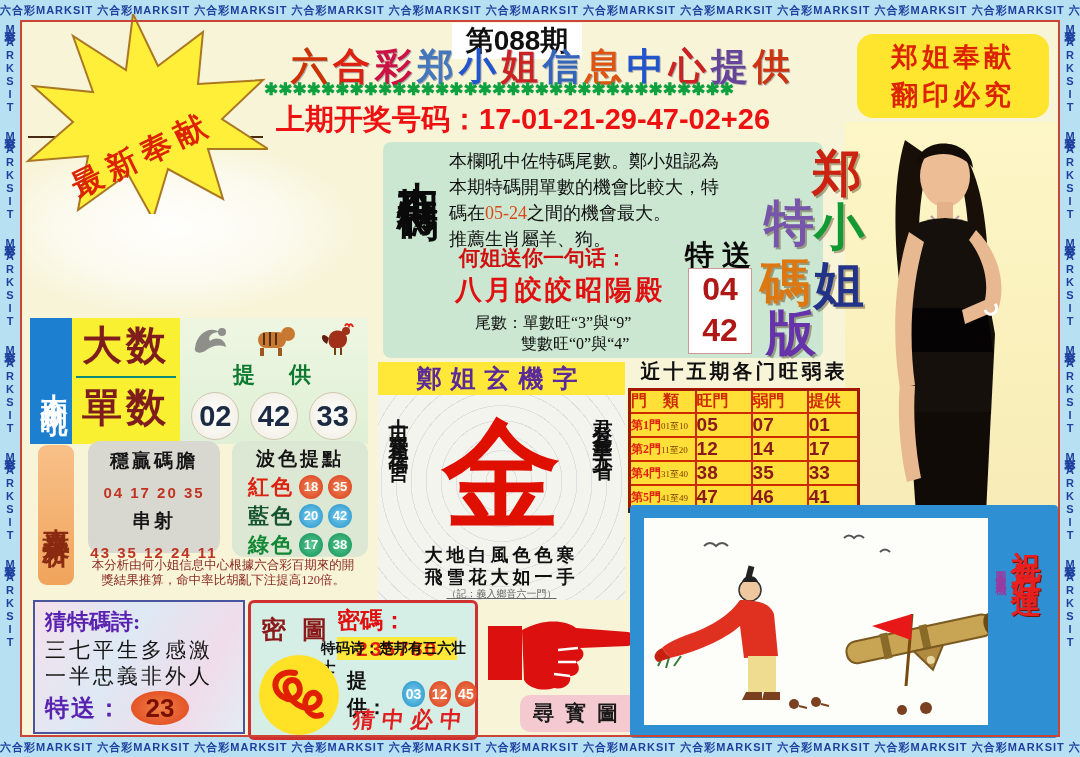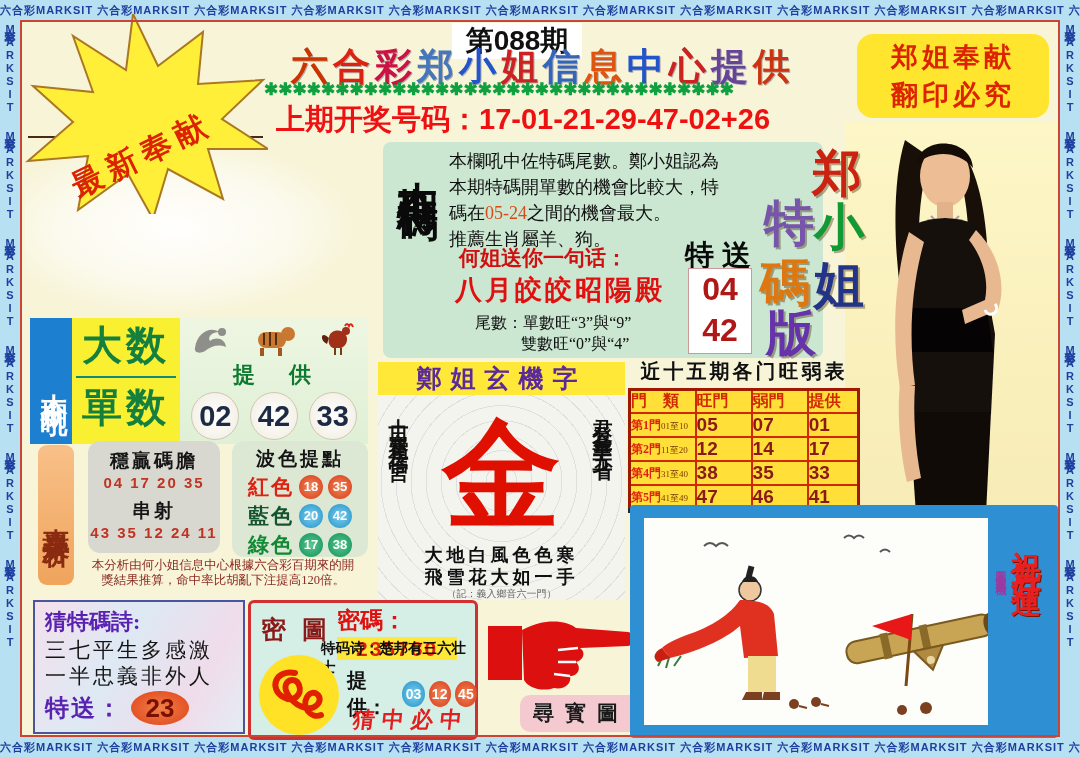--- a/index.html
+++ b/index.html
@@ -60,39 +60,39 @@
   .bc1{left:764px;top:190px;color:#7755aa;}
   .bc2{left:814px;top:194px;color:#119933;}
   .bc3{left:760px;top:250px;color:#dd7711;}
   .bc4{left:814px;top:252px;color:#223388;}
   .bc5{left:766px;top:300px;color:#6633aa;}
   
   .bigsmall{position:absolute;left:30px;top:318px;width:338px;height:126px;display:flex;}
   .bs-side{width:42px;background:#1c7fd0;color:#fff;writing-mode:vertical-rl;text-orientation:upright;
            font:bold 27px "Liberation Serif",serif;letter-spacing:8px;text-align:center;padding-top:6px;box-sizing:border-box;}
   .bs-yellow{width:108px;background:#faf032;text-align:center;}
-  .bs-word{font:bold 40px "Liberation Serif",serif;color:#15803d;letter-spacing:4px;line-height:56px;}
+  .bs-word{font:bold 40px "Liberation Serif",serif;color:#7f1d1d;letter-spacing:4px;line-height:56px;}
   .bs-div{width:92%;margin:2px auto;border-top:2px solid #0e8a78;}
   .bs-green{flex:1;background:linear-gradient(180deg,#eef6e2,#dff0d6);}
   .bs-animals{display:flex;justify-content:space-around;padding-top:2px;height:40px;}
   .bs-provide{color:#0e7a30;font:bold 22px "Liberation Serif",serif;text-align:center;letter-spacing:34px;padding-left:30px;}
   .bs-nums{display:flex;justify-content:space-around;padding:2px 6px 0 6px;}
   .wcirc{width:46px;height:46px;border-radius:50%;background:radial-gradient(#ffffff,#efecdf);
          border:1px solid #cfc8b0;font:bold 29px "Liberation Sans",sans-serif;color:#1c2a44;
          text-align:center;line-height:46px;}
   
   .analysis{position:absolute;left:30px;top:441px;width:338px;height:148px;}
   .an-side{position:absolute;left:8px;top:4px;width:36px;height:140px;
            background:linear-gradient(180deg,#f8c088,#f0a45c);border-radius:9px;
            writing-mode:vertical-rl;text-orientation:upright;font:bold 27px "Liberation Serif",serif;
            color:#8a2a10;text-align:center;letter-spacing:4px;}
   .an-stable{position:absolute;left:58px;top:0;width:132px;height:112px;background:#d8d8d0;
              border-radius:12px;text-align:center;}
   .an-stable .t{font:bold 19px "Liberation Serif",serif;color:#151515;letter-spacing:3px;margin-top:7px;}
-  .an-stable .n{font:bold 15px "Liberation Sans",sans-serif;color:#c03322;letter-spacing:2px;margin-top:0;}
+  .an-stable .n{font:bold 15px "Liberation Sans",sans-serif;color:#c03322;letter-spacing:2px;margin-top:10px;}
   .an-wave{position:absolute;left:202px;top:0;width:136px;height:116px;background:#dce8d4;
            border-radius:12px;padding-top:5px;box-sizing:border-box;}
   .wv-title{font:bold 19px "Liberation Serif",serif;color:#151515;text-align:center;letter-spacing:3px;}
   .wv-row{display:flex;align-items:center;justify-content:center;gap:5px;height:29px;}
   .wv-label{font:bold 21px "Liberation Serif",serif;letter-spacing:2px;}
   .ccirc{width:24px;height:24px;border-radius:50%;color:#fff;font:bold 13px "Liberation Sans",sans-serif;
          text-align:center;line-height:24px;}
   .c-red{background:radial-gradient(#f08858,#d83818);}
   .c-blue{background:radial-gradient(#7ed0ee,#2090c8);}
   .c-green{background:radial-gradient(#58c890,#109058);}
@@ -135,21 +135,21 @@
             text-align:center;letter-spacing:9px;line-height:33px;}
   .my-body{position:relative;height:205px;background:#f4f4ef;
            background-image:repeating-radial-gradient(circle at 50% 42%, rgba(150,150,165,.22) 0 1px, transparent 1px 15px);}
   .my-left,.my-rightv{position:absolute;top:8px;writing-mode:vertical-rl;text-orientation:upright;
            font:bold 20px "Liberation Serif",serif;color:#101010;letter-spacing:7px;height:192px;}
   .my-left{left:8px;} .my-rightv{right:8px;}
   .my-center{position:absolute;left:0;right:0;top:22px;text-align:center;
              font:bold 118px "Liberation Serif",serif;color:#e01000;line-height:118px;}
   .my-b1{position:absolute;left:0;right:0;top:148px;text-align:center;font:bold 18px "Liberation Serif",serif;color:#101010;letter-spacing:4px;}
   .my-b2{position:absolute;left:0;right:0;top:170px;text-align:center;font:bold 18px "Liberation Serif",serif;color:#101010;letter-spacing:4px;}
-  .my-note{position:absolute;left:0;right:0;top:192px;text-align:center;font:10px "Liberation Serif",serif;color:#666;}
+  .my-note{position:absolute;left:0;right:0;top:192px;text-align:center;font:10px "Liberation Serif",serif;color:#666;text-decoration:underline;}
   
   .luck{position:absolute;left:628px;top:358px;width:232px;}
   .luck-title{font:bold 20px "Liberation Serif",serif;color:#101010;text-align:center;letter-spacing:3px;}
   .luck table{border-collapse:collapse;margin-top:3px;background:#ffdf38;border:3px solid #a01800;
               border-bottom:5px solid #202840;}
   .luck td{border:2px solid #d02800;text-align:left;padding:0;height:19px;margin-left:40px;}
   .luck .hd{font:bold 16px "Liberation Serif",serif;color:#d02800;}
   .luck .gate{font:bold 12px "Liberation Serif",serif;color:#e02010;white-space:nowrap;}
   .luck .gate small{font:9px "Liberation Serif",serif;color:#7a3a00;}
   .luck .val{font:bold 19px "Liberation Sans",sans-serif;color:#8a1a1a;}

